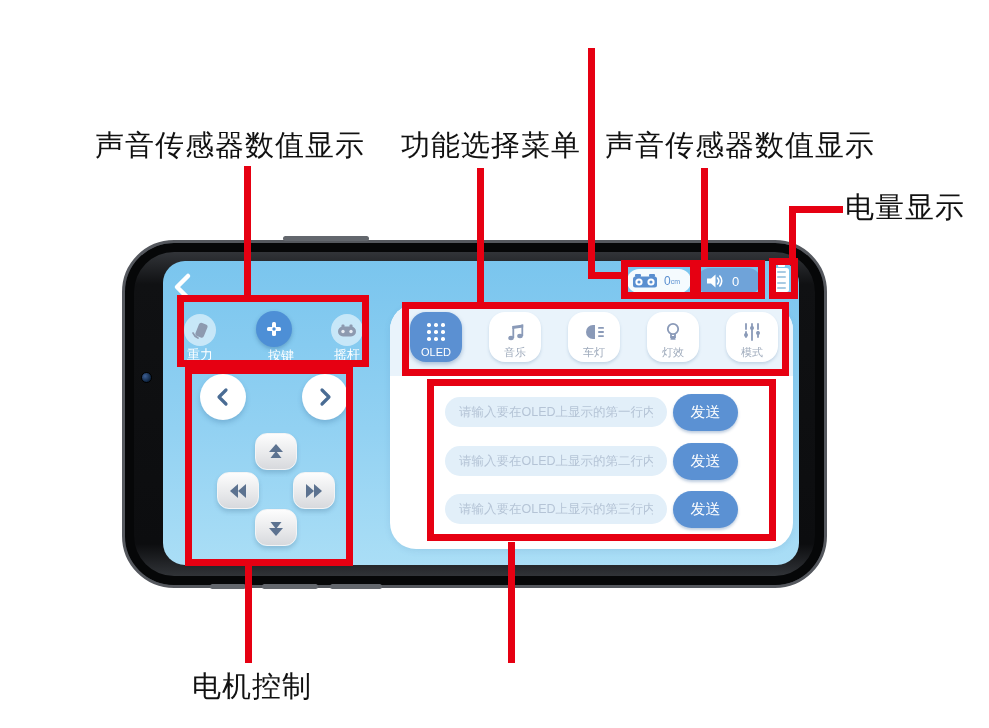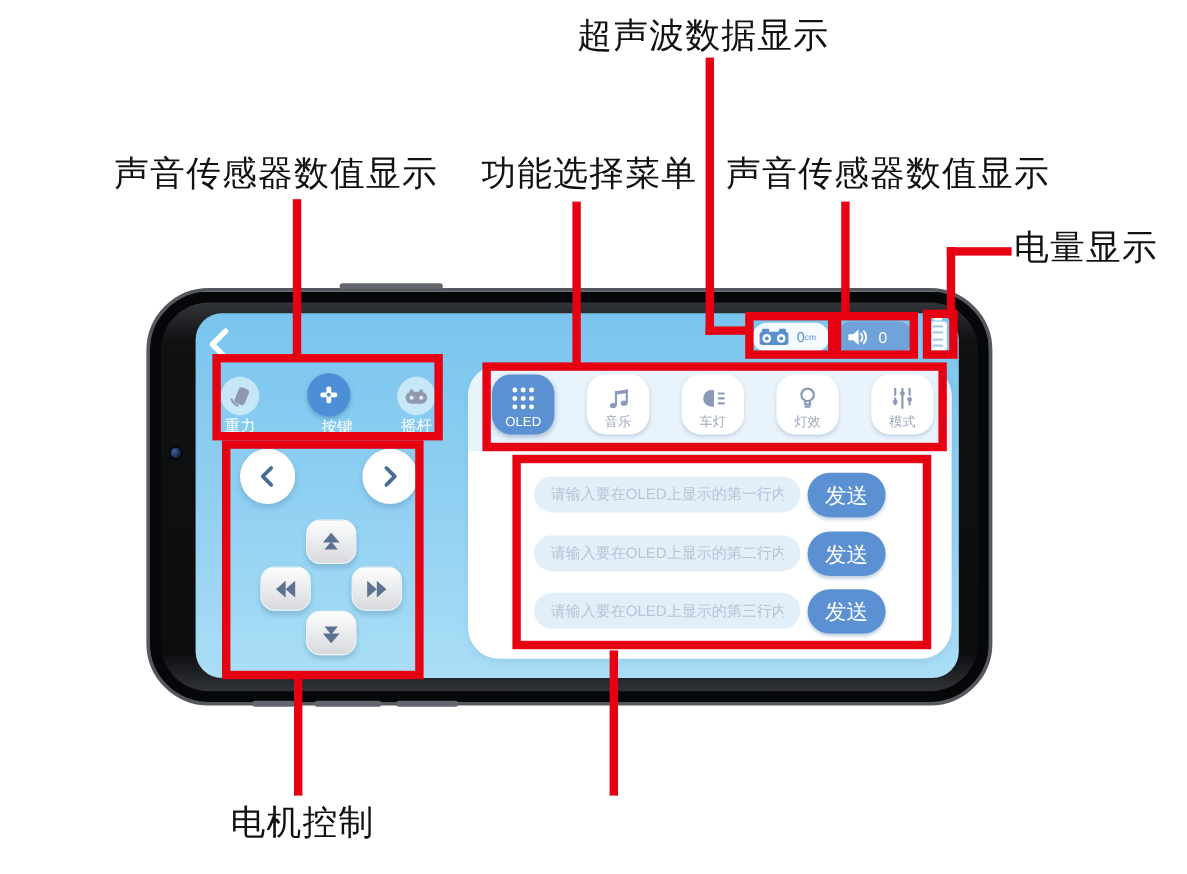--- a/index.html
+++ b/index.html
@@ -85,32 +85,31 @@
   .dots-grid i{width:3.5px;height:3.5px;border-radius:50%;background:#ffffff;}
   
   .oled-input{
     position:absolute;left:445px;width:222px;height:30px;border-radius:15px;border:none;outline:none;
     background:#e2eff9;color:#51607a;font-size:12.5px;padding:0 14px;box-sizing:border-box;z-index:20;
     font-family:"Liberation Sans","DejaVu Sans",sans-serif;
   }
   .oled-input::placeholder{color:#b5c4d6;opacity:1;}
   .send-btn{
     position:absolute;left:673px;width:65px;height:37px;border-radius:18.5px;border:none;
-    background:#5b91d3;color:#ffffff;font-size:18px;z-index:20;cursor:pointer;
+    background:#5b91d3;color:#ffffff;font-size:15px;z-index:20;cursor:pointer;
     display:flex;align-items:center;justify-content:center;
     font-family:"Liberation Sans","DejaVu Sans",sans-serif;
     box-shadow:0 2px 3px rgba(40,90,150,.3);
   }
 </style>
 </head>
 <body>
 
 <div id="canvas">
 
-  <div class="ann" style="left:481px;top:16px;">超声波数据显示</div>
   <div class="ann" style="left:95px;top:131px;">声音传感器数值显示</div>
   <div class="ann" style="left:401px;top:131px;">功能选择菜单</div>
   <div class="ann" style="left:605px;top:131px;">声音传感器数值显示</div>
   <div class="ann" style="left:845px;top:193px;">电量显示</div>
   <div class="ann" style="left:192px;top:672px;">电机控制</div>
 
   <div class="rline" style="left:244px;top:166px;width:7px;height:132px;"></div>
   <div class="rline" style="left:477px;top:168px;width:7px;height:137px;"></div>
   <div class="rline" style="left:588px;top:48px;width:7px;height:231px;"></div>
   <div class="rline" style="left:588px;top:272px;width:38px;height:7px;"></div>

